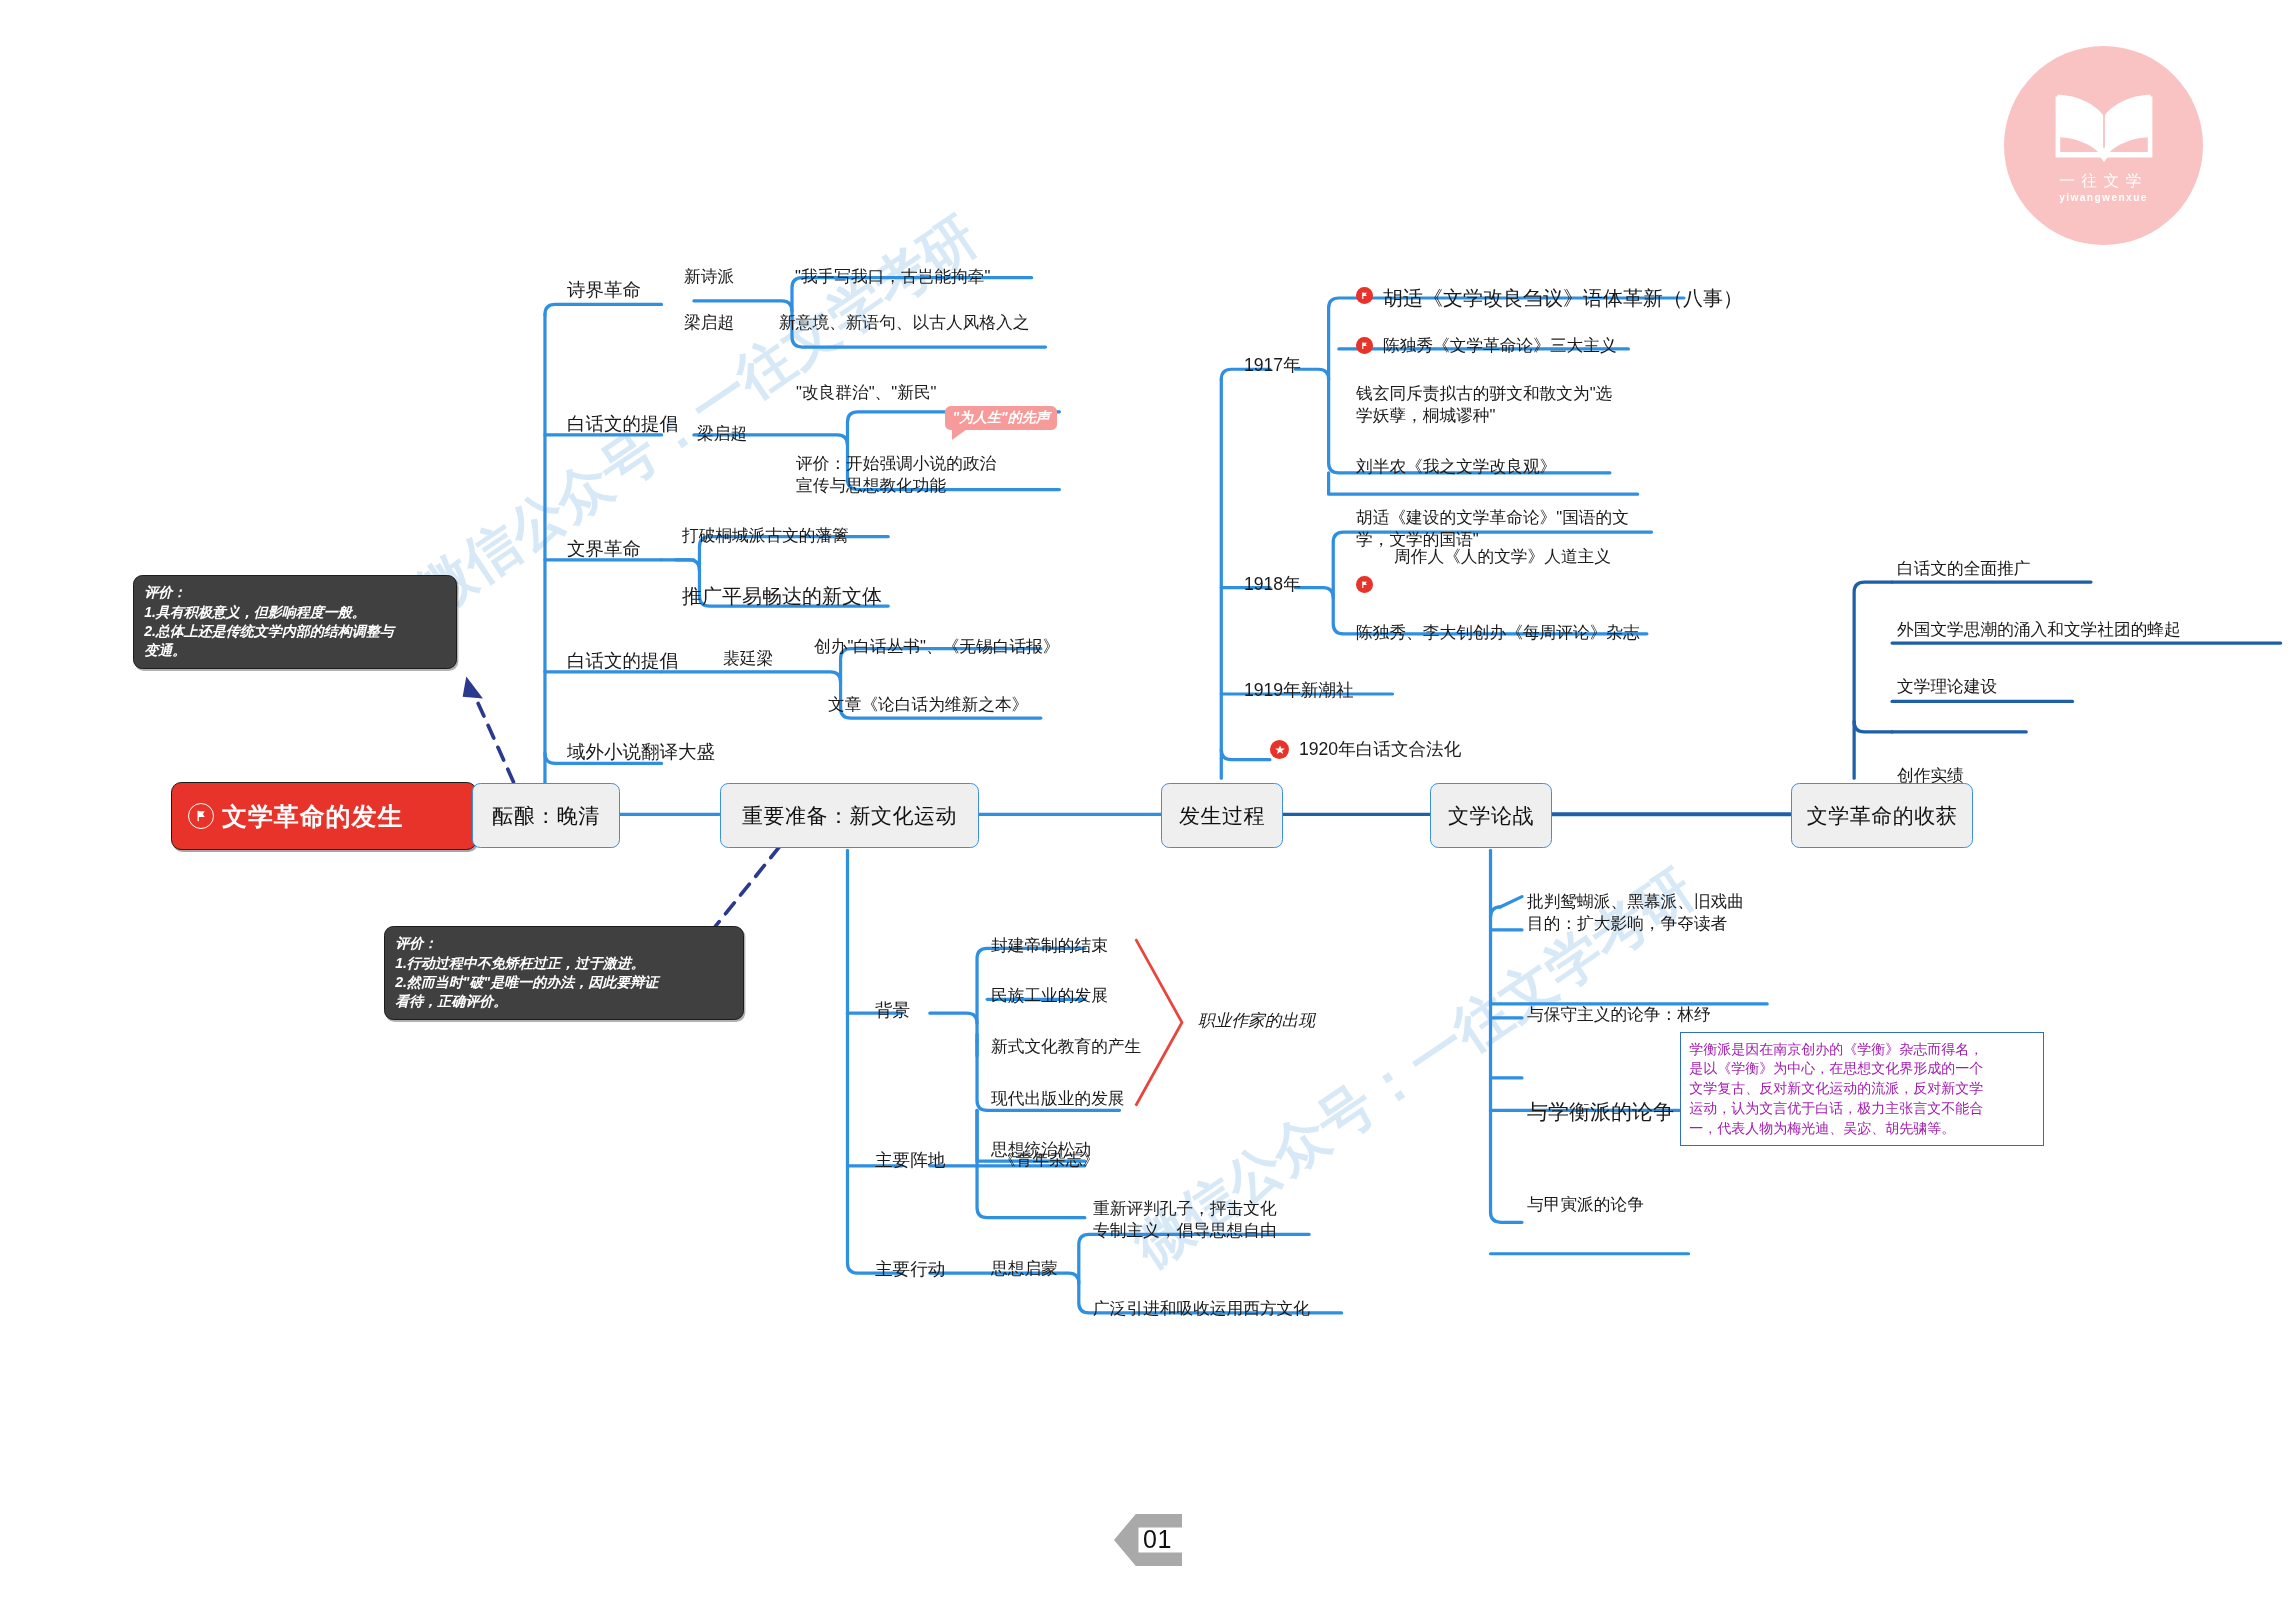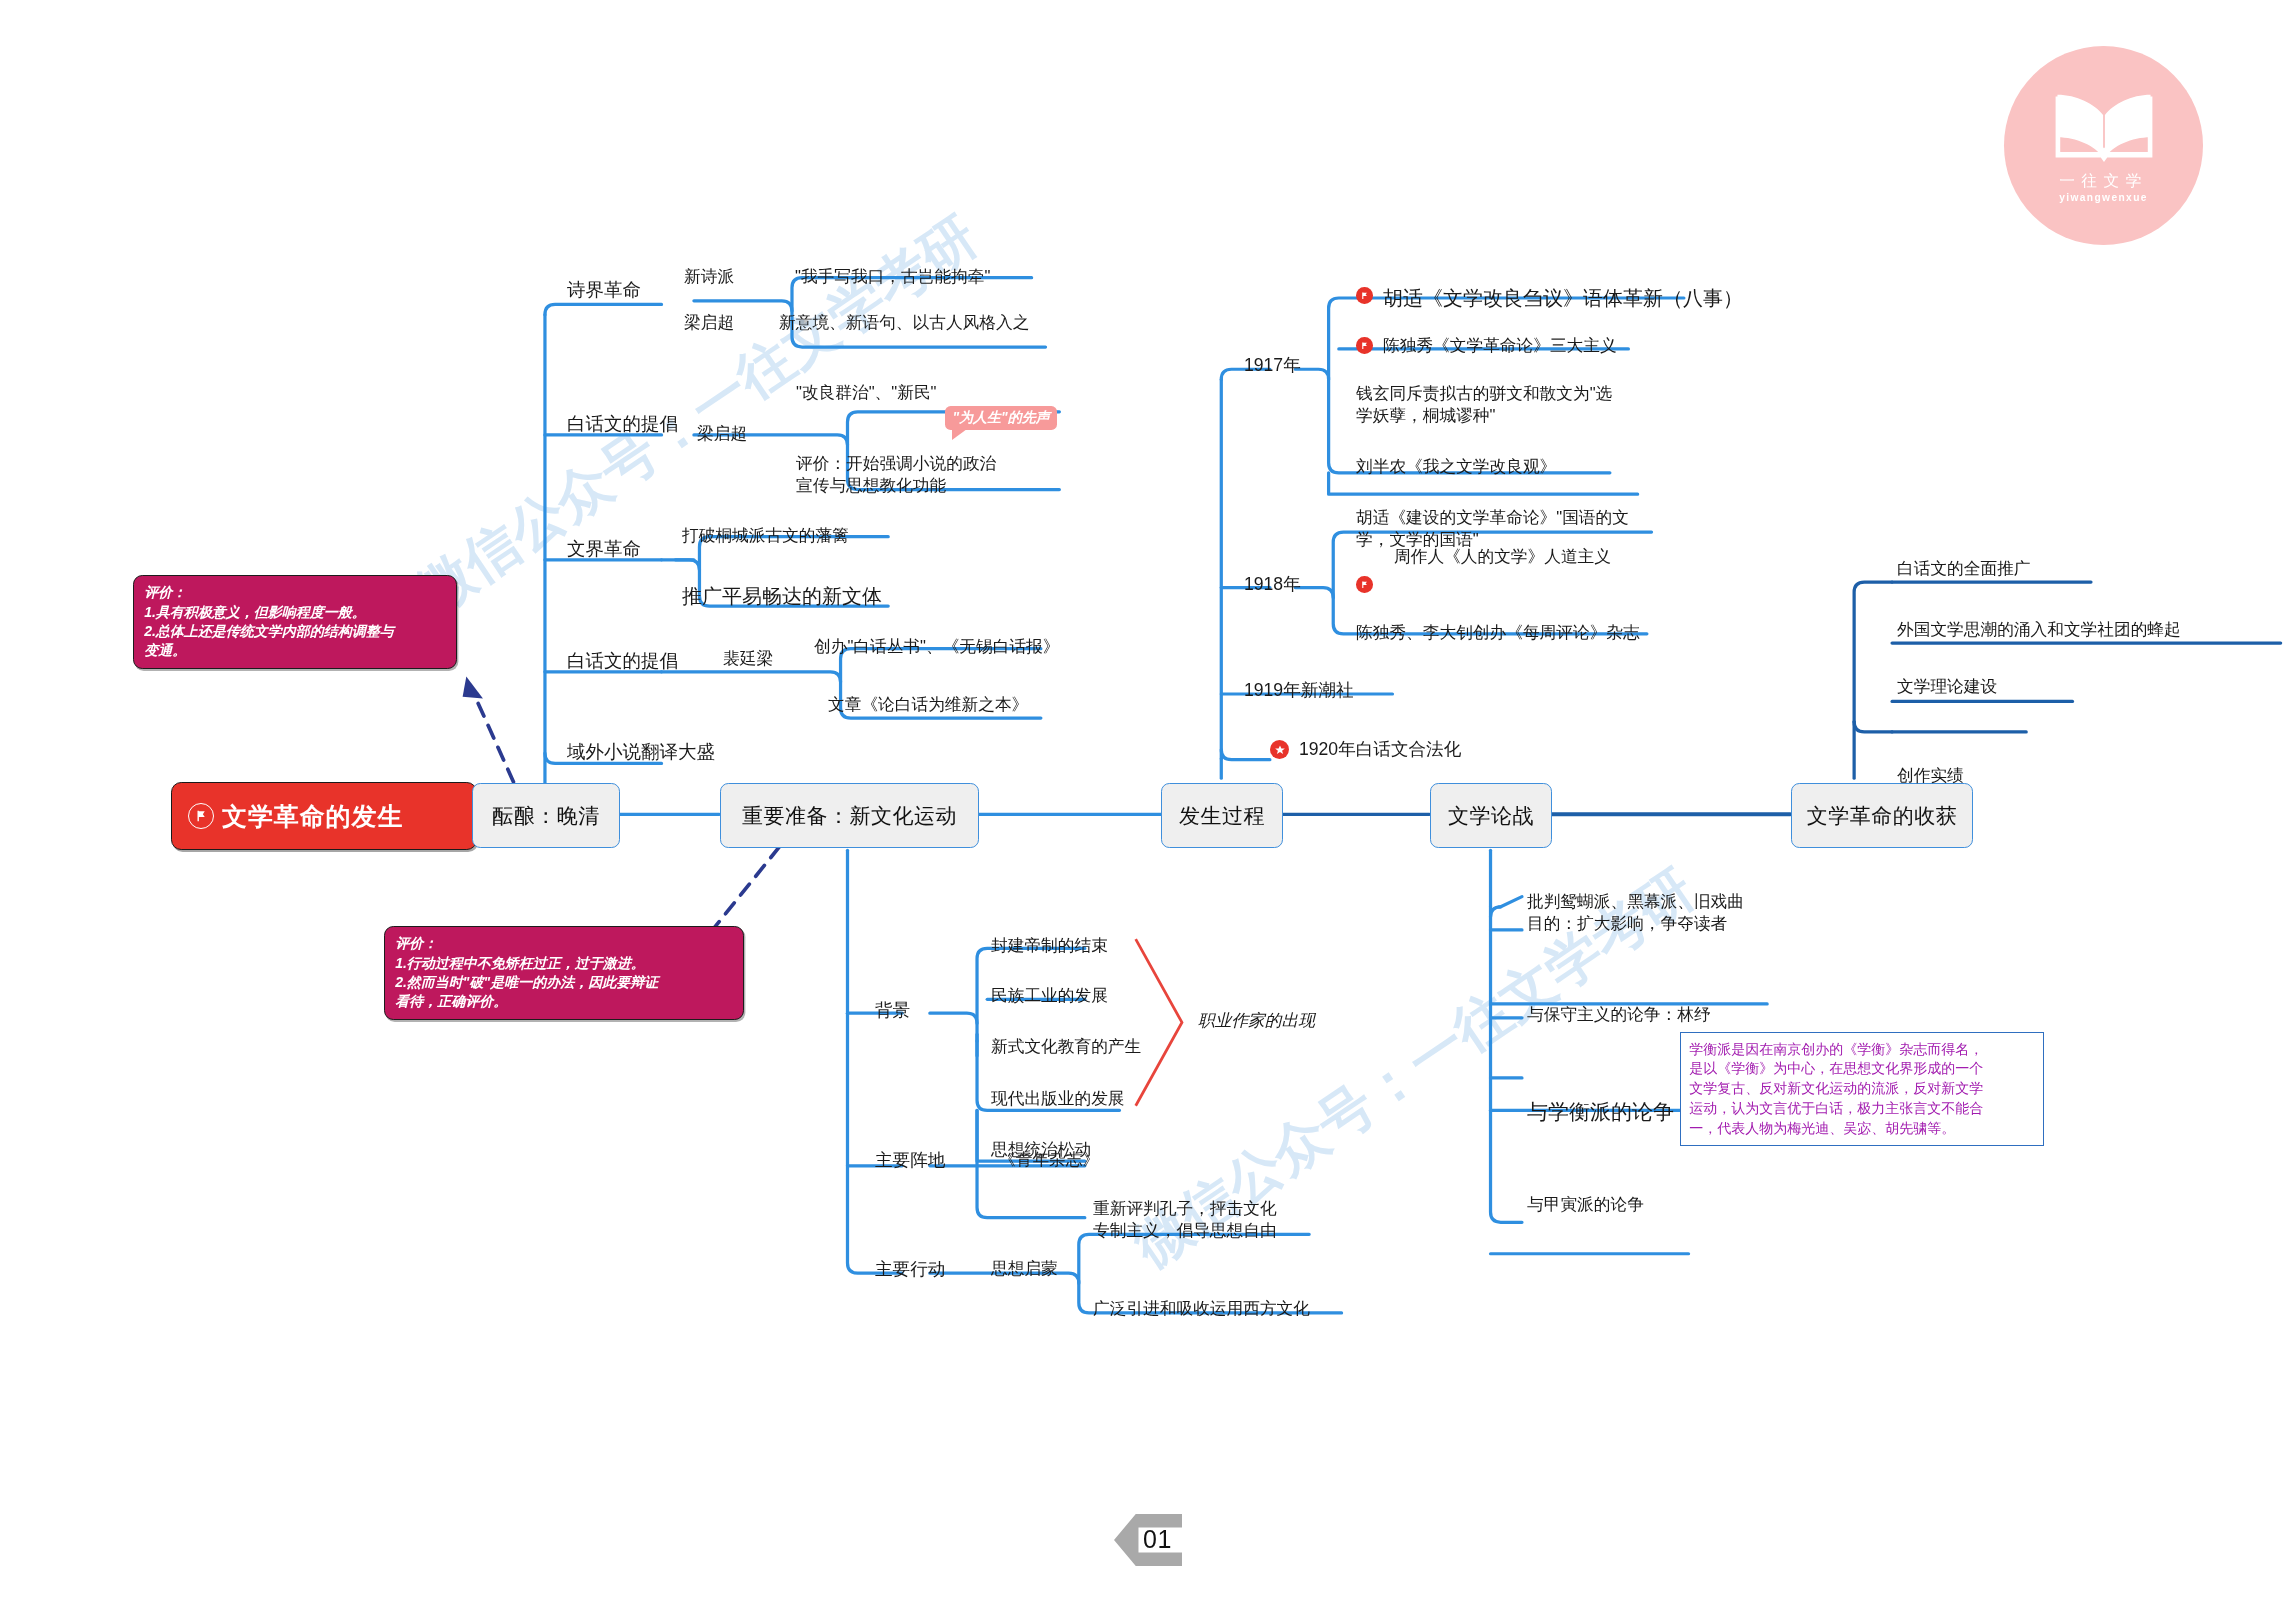--- a/index.html
+++ b/index.html
@@ -19,21 +19,21 @@
         box-shadow:1.4px 1.9px 0 rgba(0,0,0,.35);display:flex;align-items:center;gap:8.3px;
         padding:0 15.7px;}
   .root .rtxt{color:#ffffff;font-weight:bold;font-size:25px;letter-spacing:0.9px;white-space:nowrap;}
 
   
   .mainbox{position:absolute;background:#efefef;border:1.4px solid #3f8fdc;border-radius:8.3px;
            display:flex;align-items:center;justify-content:center;}
   .mainbox span{color:#111;font-size:21px;white-space:nowrap;letter-spacing:0.5px;}
 
   
-  .note{position:absolute;background:#be185d;border:1.4px solid #1c1c1c;border-radius:9.3px;
+  .note{position:absolute;background:#404040;border:1.4px solid #1c1c1c;border-radius:9.3px;
         box-shadow:1.4px 1.9px 0 rgba(0,0,0,.30);padding:7.4px 10.2px;}
   .note p{margin:0;color:#fff;font-style:italic;font-weight:bold;font-size:14px;line-height:1.38;
           white-space:pre-wrap;}
 
   
   .infobox{position:absolute;background:#ffffff;border:1.4px solid #2f6fc0;
            padding:6.5px 8.3px;}
   .infobox p{margin:0;color:#a21caf;font-size:14px;line-height:1.42;white-space:pre-wrap;}
 
   

